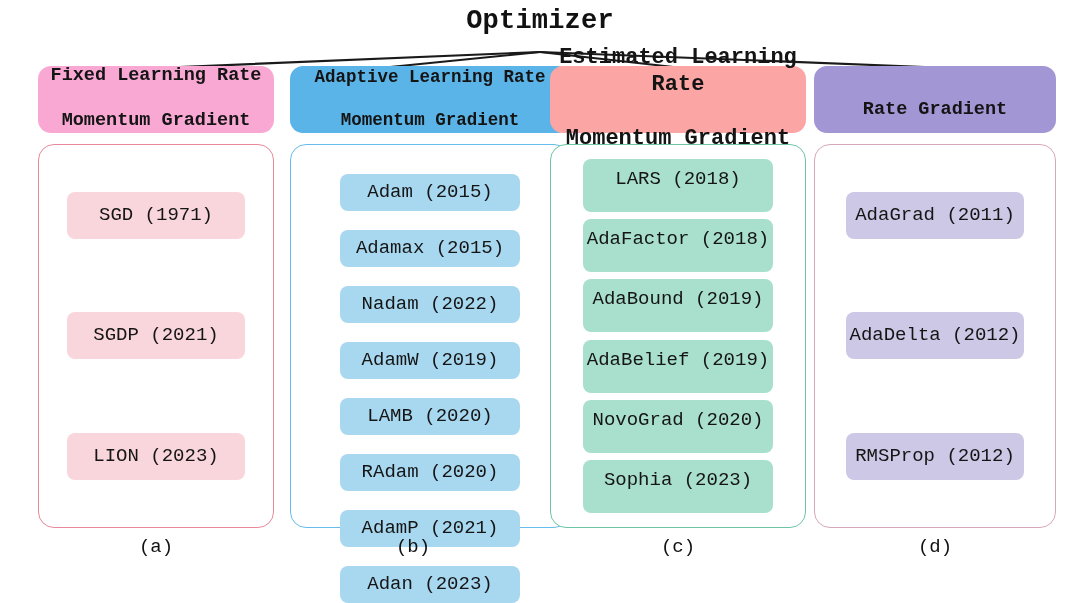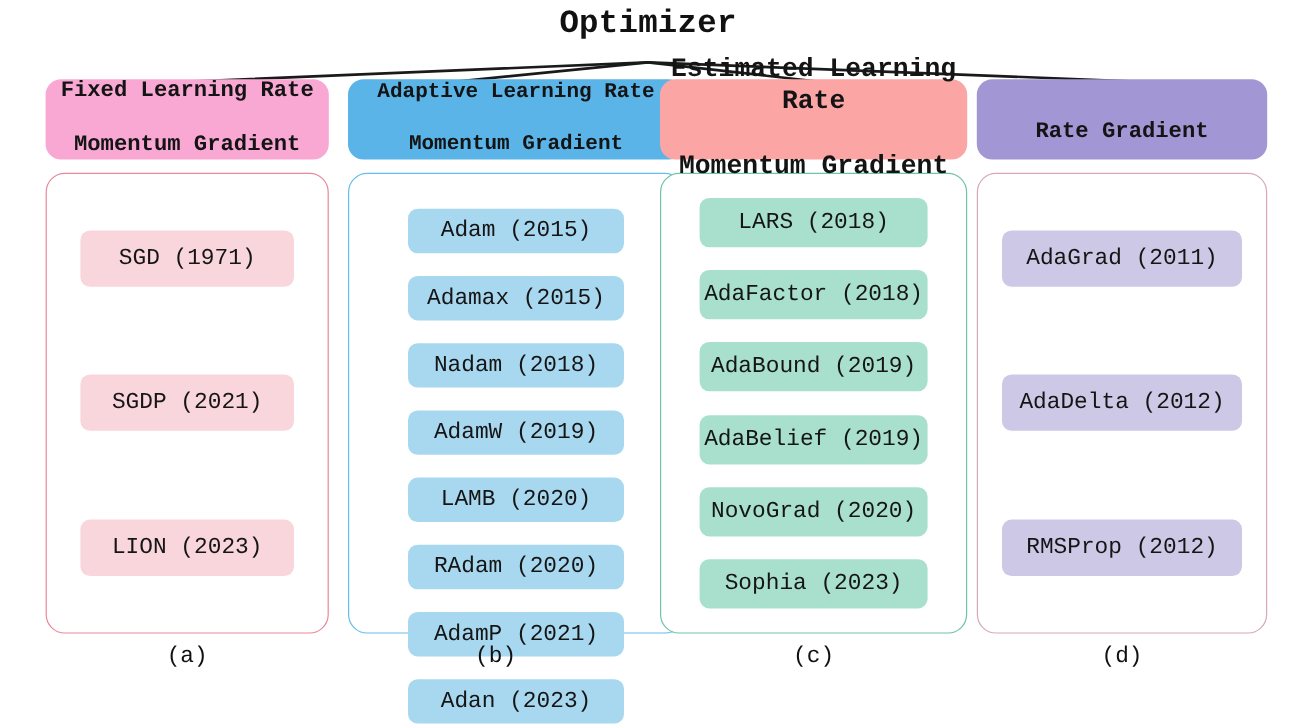--- a/index.html
+++ b/index.html
@@ -99,22 +99,22 @@
     width: 175px;
     border-radius: 8px;
     text-align: center;
     font-size: 19px;
     color: #151515;
     padding: 7px 2px 8px 2px;
     white-space: nowrap;
   }
   .col-a .item { background: #f9d5dc; width: 178px; padding: 12px 2px 13px 2px; }
   .col-b .item { background: #a8d8f0; width: 180px; margin-top: 19px; }
-  .col-c .item { background: #a8e0cd; width: 190px; padding: 9px 2px 10px 2px; }
-  .col-d .item { background: #cdc8e6; width: 200px; padding: 12px 2px 13px 2px; }
+  .col-c .item { background: #a8e0cd; width: 190px; padding: 9px 2px 22px 2px; }
+  .col-d .item { background: #cdc8e6; width: 178px; padding: 12px 2px 13px 2px; }
 
   
   .caption {
     position: absolute;
     top: 536px;
     text-align: center;
     font-size: 19px;
     color: #111111;
   }
   .cap-a { left: 38px;  width: 236px; }
@@ -155,21 +155,21 @@
   <div class="column col-b">
     <div class="col-header">
       <span>
         <span>Adaptive Learning Rate</span><br>
         <span>Momentum Gradient</span>
       </span>
     </div>
     <div class="col-body">
       <div class="item">Adam (2015)</div>
       <div class="item">Adamax (2015)</div>
-      <div class="item">Nadam (2018)</div>
+      <div class="item">Nadam (2022)</div>
       <div class="item">AdamW (2019)</div>
       <div class="item">LAMB (2020)</div>
       <div class="item">RAdam (2020)</div>
       <div class="item">AdamP (2021)</div>
       <div class="item">Adan (2023)</div>
     </div>
   </div>
 
   <div class="column col-c">
     <div class="col-header">

